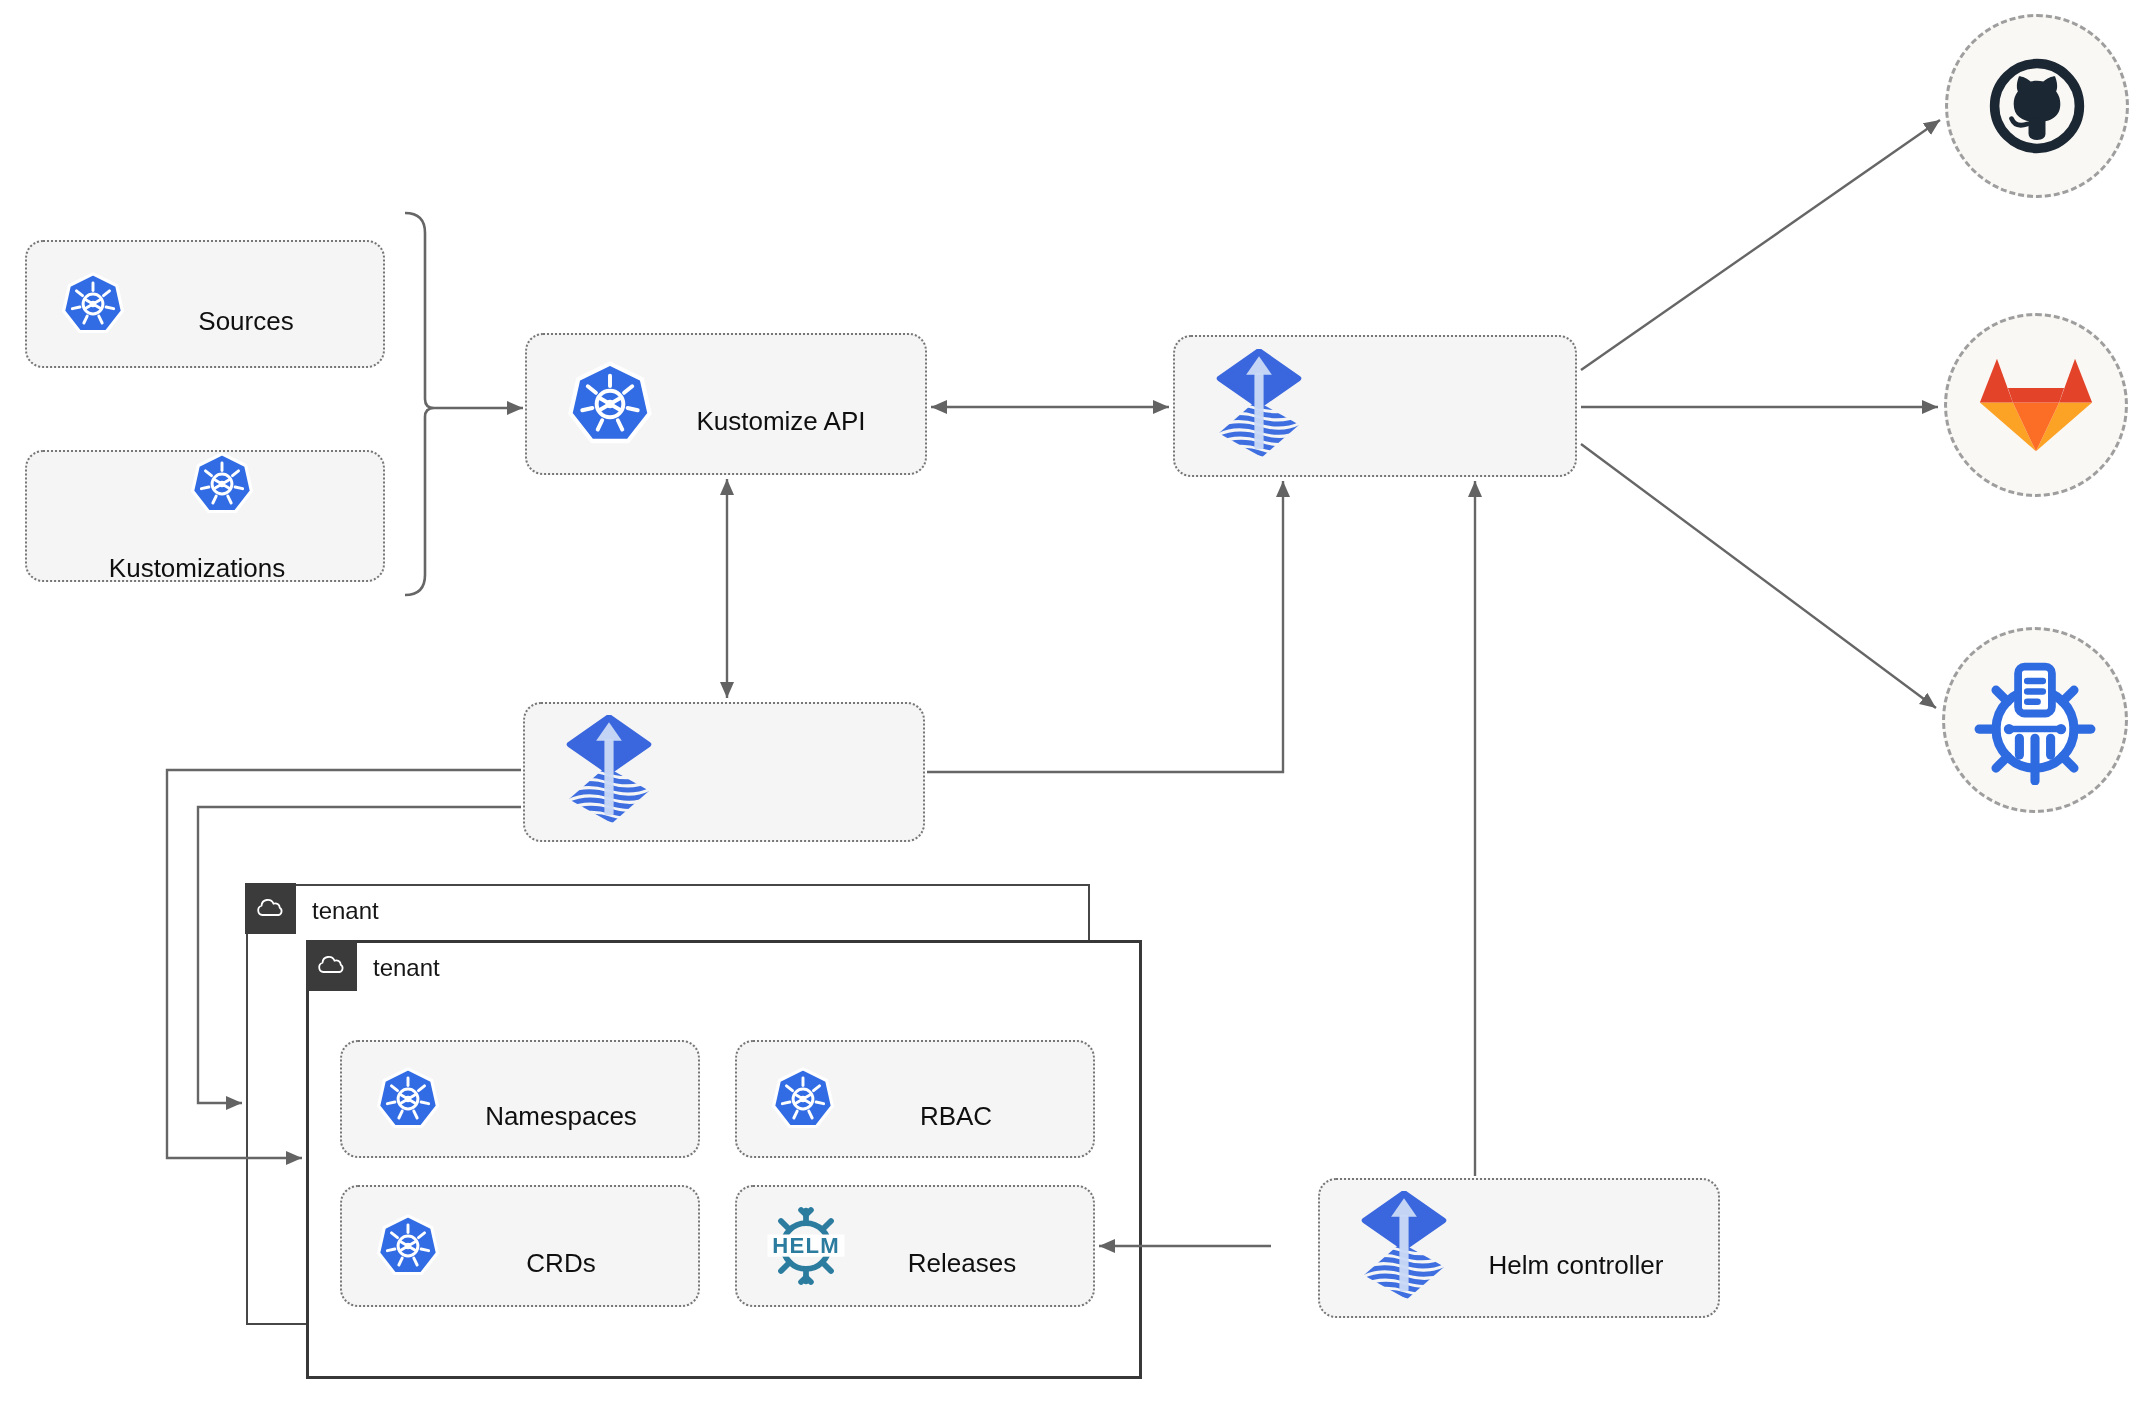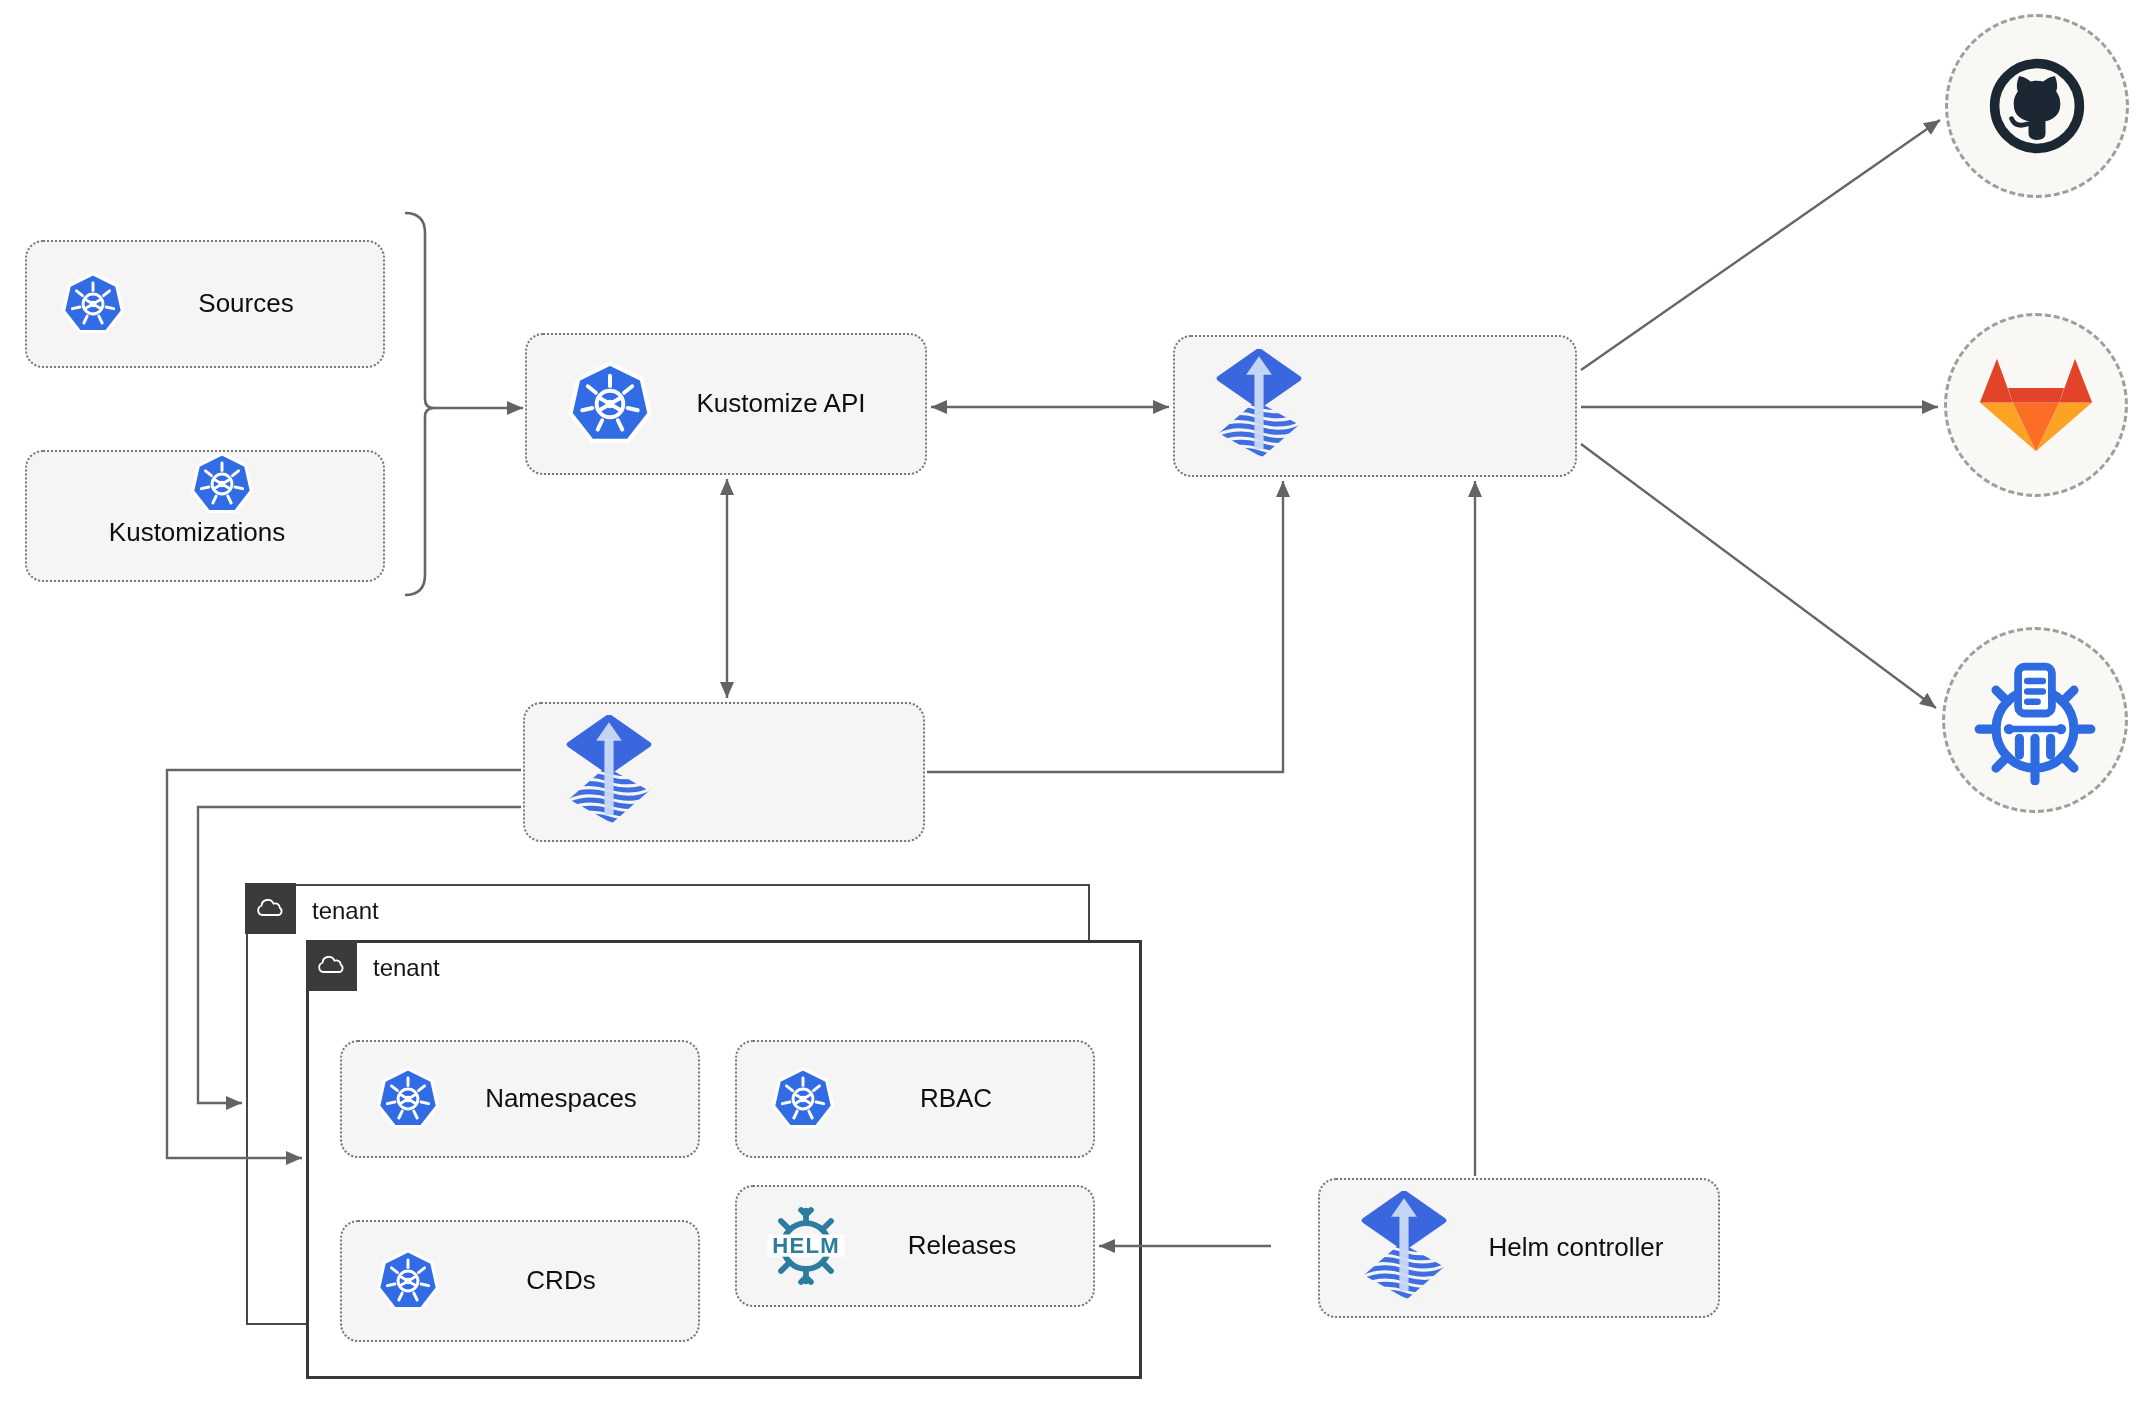--- a/index.html
+++ b/index.html
@@ -8,21 +8,21 @@
 
   
   .node{position:absolute;background:#f5f5f5;border:2px dotted #767676;border-radius:18px;
         display:flex;align-items:center;box-sizing:border-box;z-index:3;}
   .nicon{flex:0 0 auto;margin-left:34px;display:flex;align-items:center;}
   .nicon svg{width:64px;height:64px;display:block;}
   .node.ctrl .nicon{margin-left:38px;}
   .node.ctrl .nicon svg{width:92px;height:114px;}
   .node .helm-ic svg{width:82px;height:82px;}
   .nlabel{flex:1;text-align:center;font-size:26px;line-height:1.28;color:#0f0f0f;padding-right:16px;}
-  .nlabel-inner{display:inline-block;}
+  .nlabel-inner{display:inline-block;margin-top:36px;}
   .node.ctrl .nlabel-inner{max-width:190px;}
 
   
   .circle{position:absolute;border:3px dashed #9e9e9e;border-radius:50%;background:#faf8f5;
           display:flex;align-items:center;justify-content:center;box-sizing:border-box;z-index:3;}
   .circle.github svg{width:106px;height:106px;}
   .circle.gitlab svg{width:122px;height:104px;}
   .circle.cm svg{width:130px;height:130px;}
 
   
@@ -234,21 +234,21 @@
 
   <div class="node" style="left:735px;top:1040px;width:360px;height:118px;">
     <span class="nicon">
       <svg viewBox="0 0 100 100">
           <use href="#ic-k8s"></use>
         </svg>
       </span>
     <span class="nlabel"><span class="nlabel-inner">RBAC</span></span>
   </div>
 
-  <div class="node" style="left:340px;top:1220px;width:360px;height:122px;">
+  <div class="node" style="left:340px;top:1185px;width:360px;height:122px;">
     <span class="nicon">
       <svg viewBox="0 0 100 100">
           <use href="#ic-k8s"></use>
         </svg>
       </span>
     <span class="nlabel"><span class="nlabel-inner">CRDs</span></span>
   </div>
 
   <div class="node" style="left:735px;top:1185px;width:360px;height:122px;">
     <span class="nicon helm-ic" style="margin-left:28px;">

